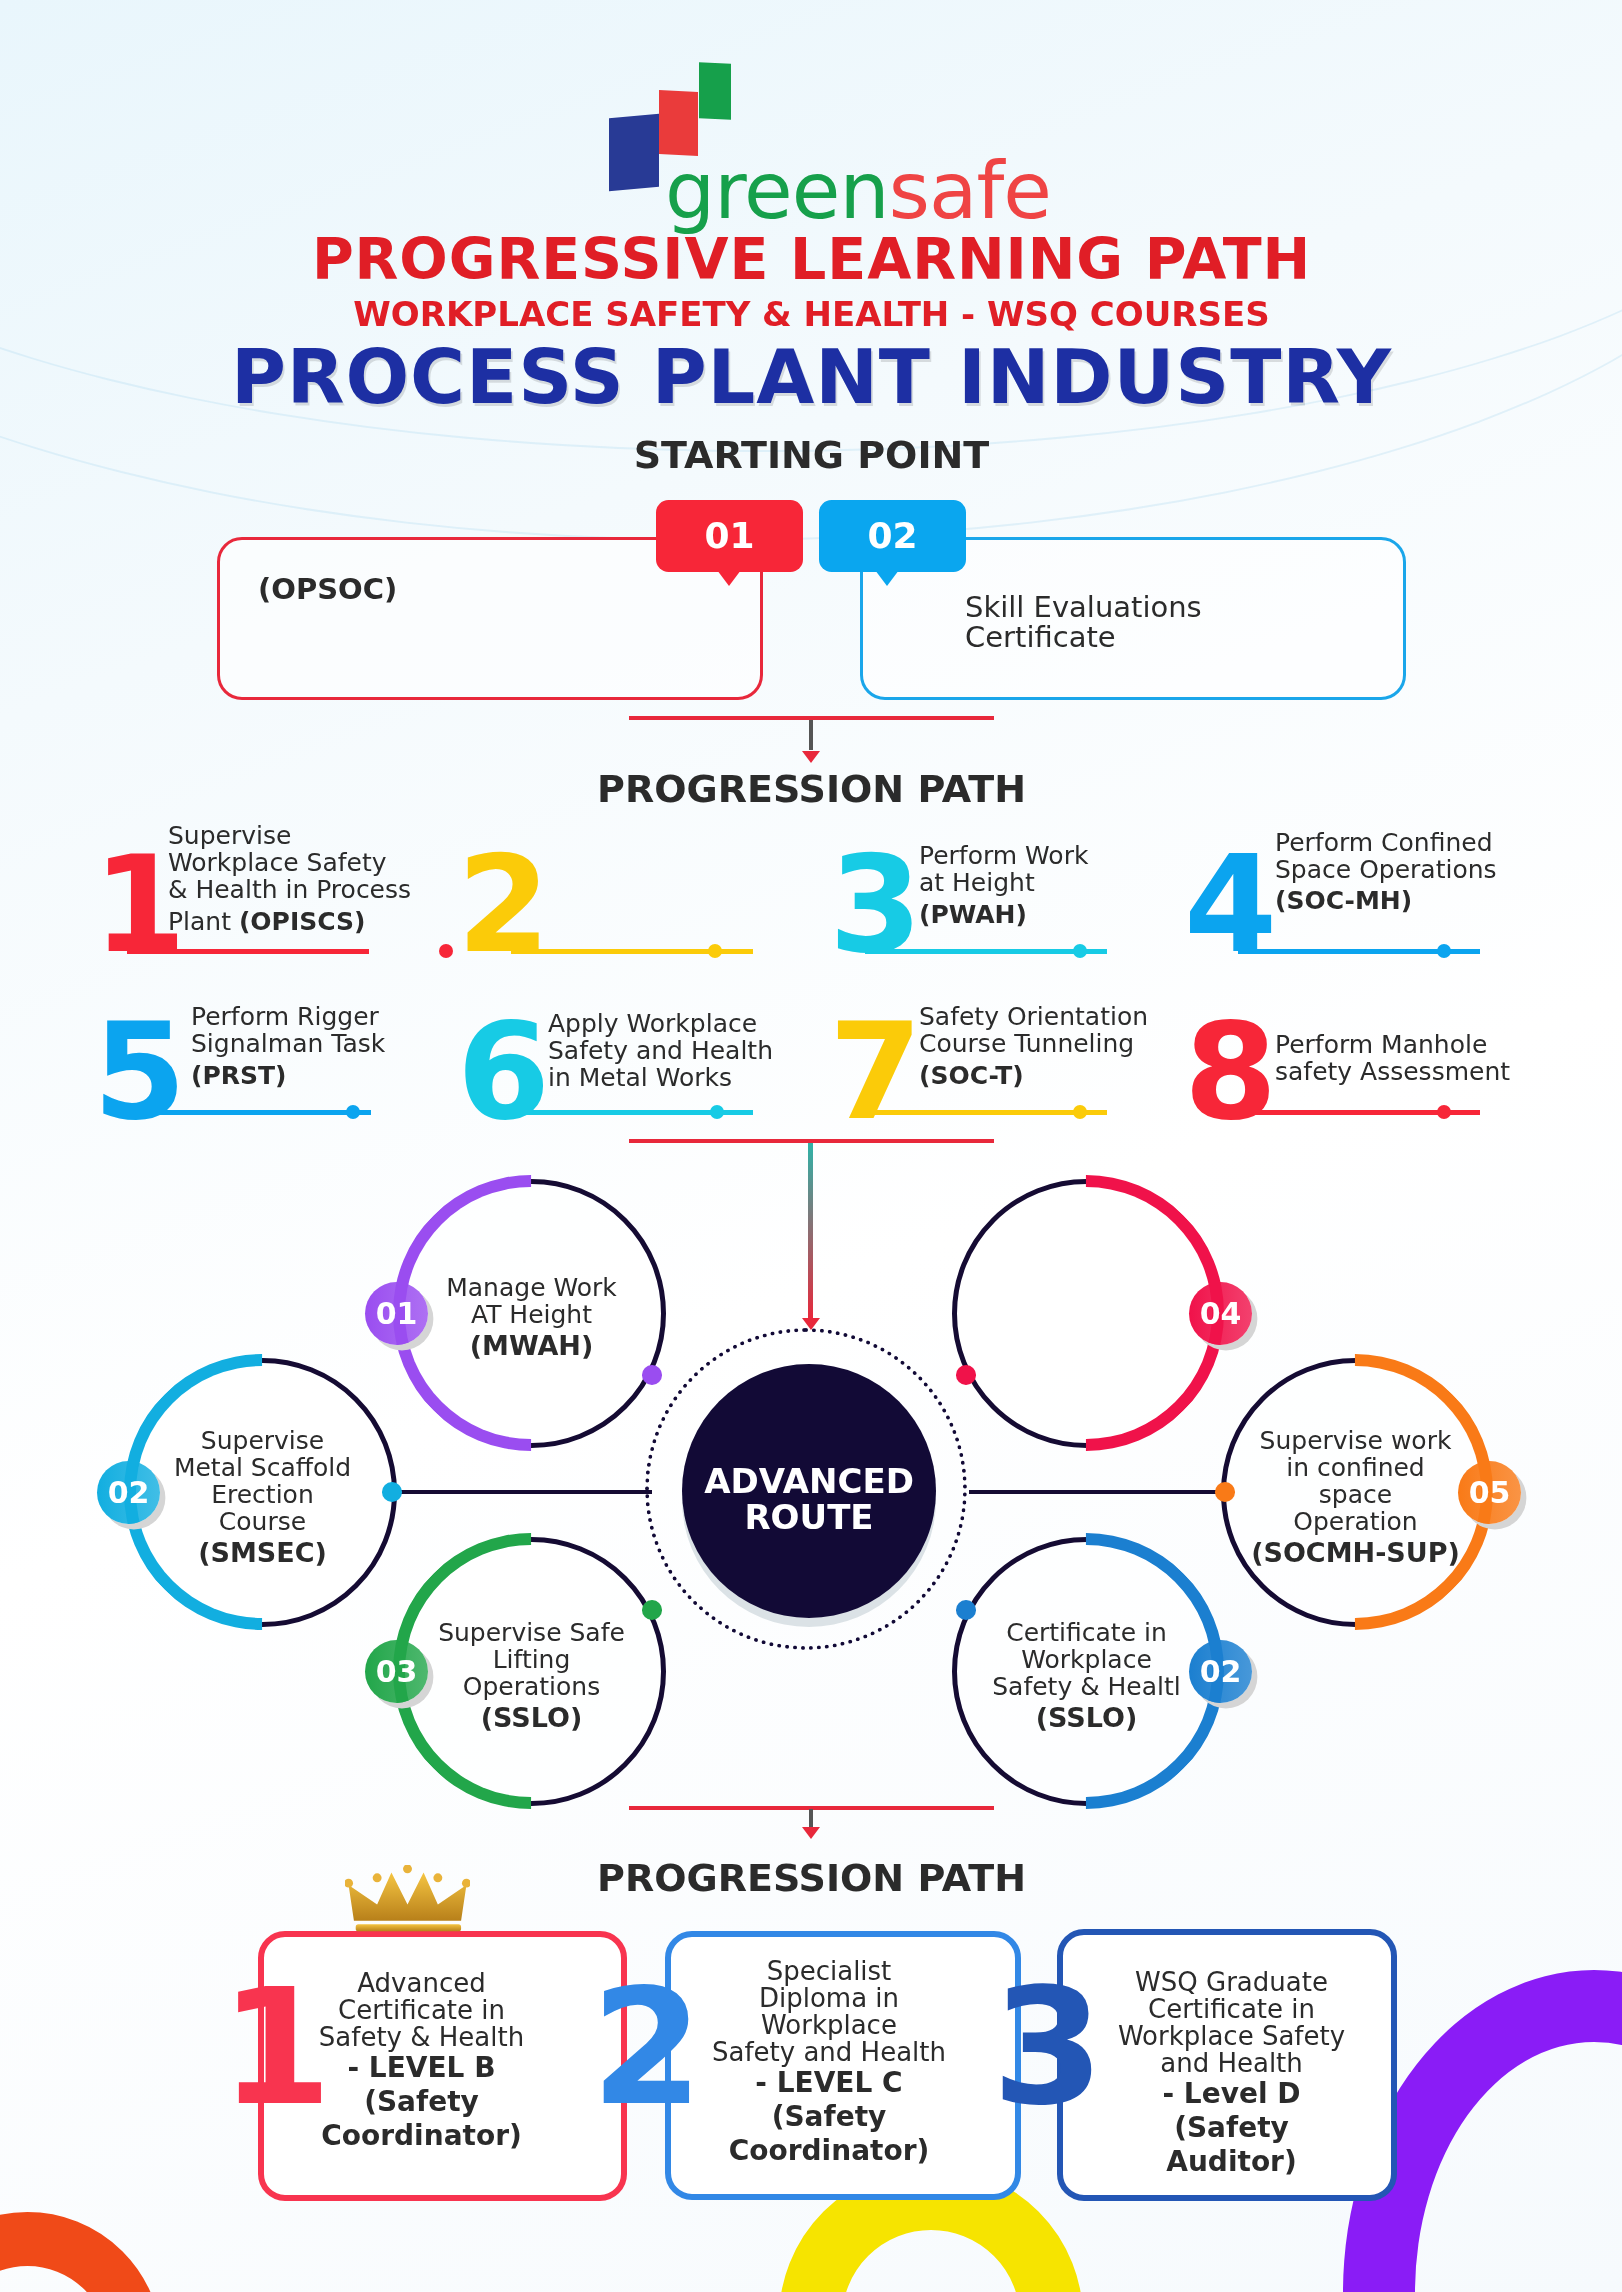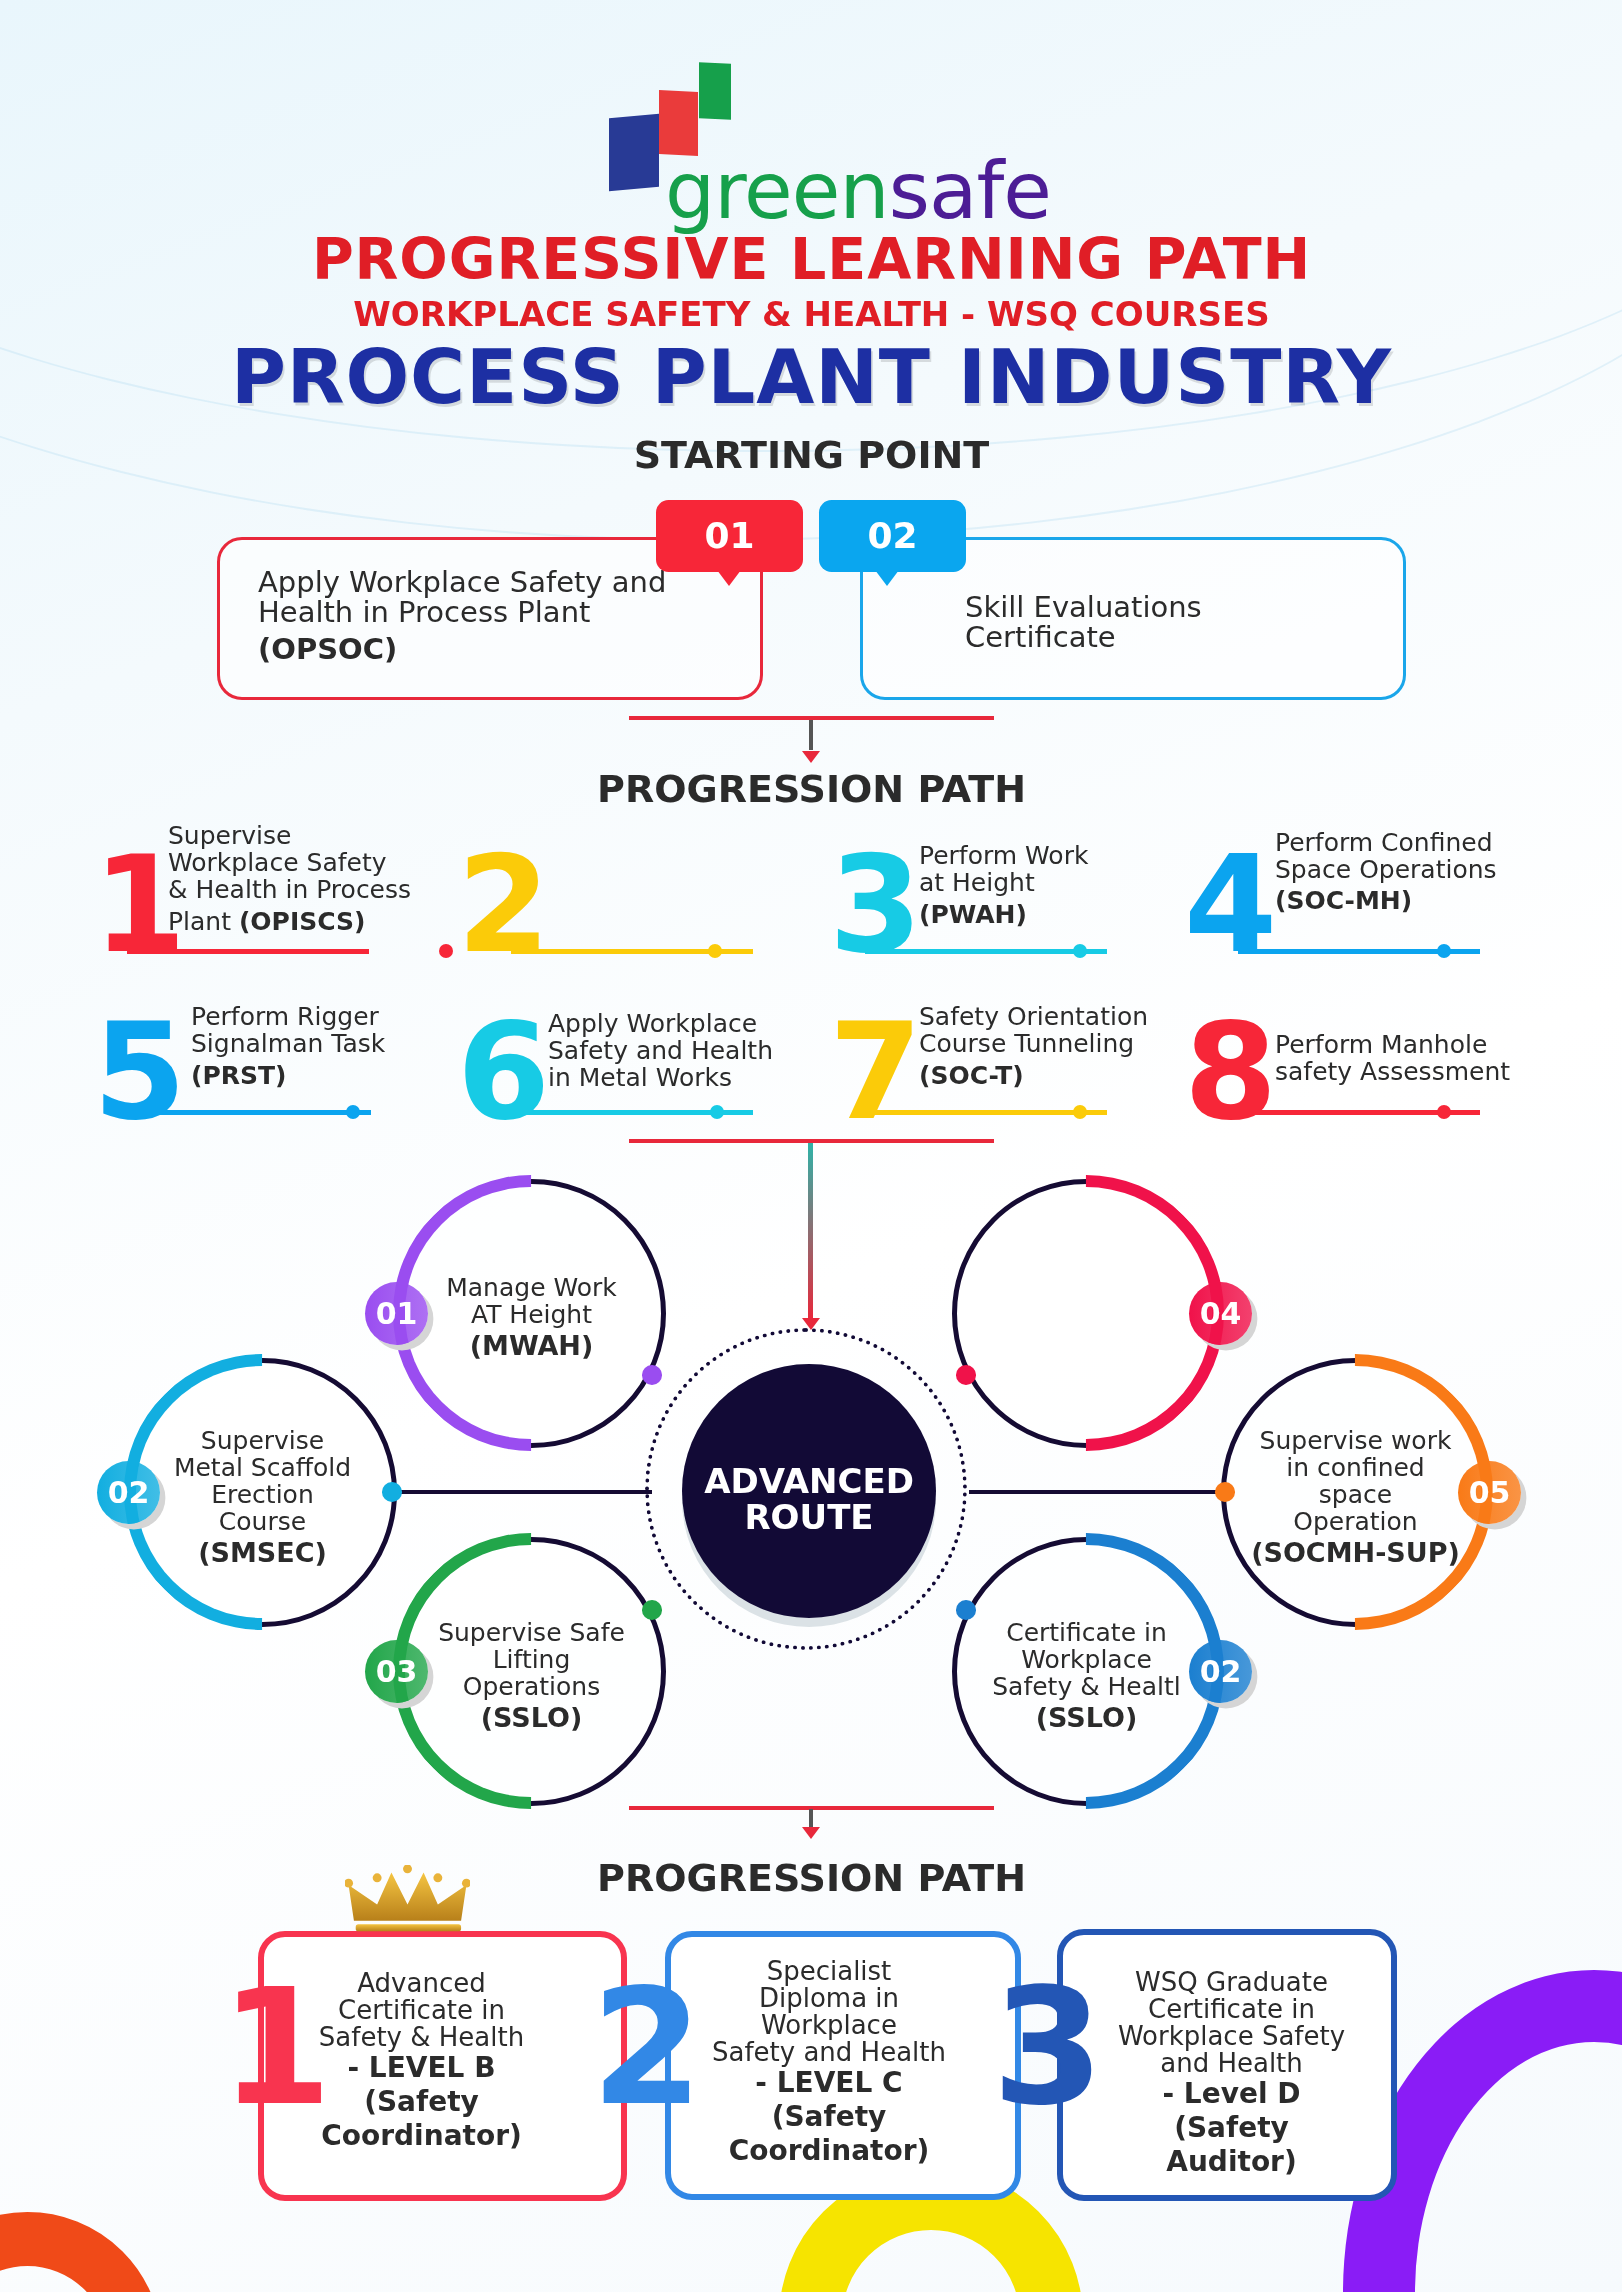--- a/index.html
+++ b/index.html
@@ -6,21 +6,21 @@
   body{width:1623px;height:2293px;position:relative;overflow:hidden;
        background:linear-gradient(160deg,#e9f6fc 0%,#f4fafd 25%,#ffffff 55%,#f6fafd 100%);
        font-family:"Liberation Sans",sans-serif;color:#2b2b2b;}
   .abs{position:absolute;}
   .bg-swoosh{position:absolute;border-radius:50%;border:2.7px solid rgba(180,220,240,.35);}
   
   .logo{left:609px;top:59px;width:430px;height:152px;}
   .logo .sq{position:absolute;}
   .logo-word{position:absolute;left:56px;top:86px;font-size:79px;letter-spacing:-0.9px;font-family:"DejaVu Sans",sans-serif;}
   .logo-green{color:#16a04b;}
-  .logo-red{color:#4c1d95;}
+  .logo-red{color:#ef4444;}
   
   .h-red{left:0;width:1623px;text-align:center;color:#e01e26;font-weight:900;}
   .h1{top:226px;font-size:57px;letter-spacing:0.9px;font-family:"DejaVu Sans",sans-serif;font-weight:bold;}
   .h2{top:294px;font-size:34px;font-family:"DejaVu Sans",sans-serif;font-weight:bold;}
   .h3{top:333px;left:0;width:1623px;text-align:center;color:#1d2fa3;font-size:75px;font-weight:bold;font-family:"DejaVu Sans",sans-serif;letter-spacing:0.9px;text-shadow:1.8px 2.7px 0 rgba(0,0,0,.12);}
   .section-title{left:0;width:1623px;text-align:center;font-weight:bold;color:#2b2b2b;font-family:"DejaVu Sans",sans-serif;font-size:38px;}
   
   .start-box{border:3.6px solid;border-radius:25px;box-sizing:border-box;background:rgba(255,255,255,.6);}
   .tag{position:absolute;width:147px;height:72px;border-radius:12.5px;color:#fff;font-weight:bold;font-size:36px;text-align:center;line-height:72px;font-family:"DejaVu Sans",sans-serif;}
   .tag:after{content:"";position:absolute;left:61px;top:70px;border-left:12.5px solid transparent;border-right:12.5px solid transparent;border-top:16px solid currentColor;}
@@ -73,21 +73,20 @@
 </div>
 
 <div class="abs h-red h1">PROGRESSIVE LEARNING PATH</div>
 <div class="abs h-red h2">WORKPLACE SAFETY &amp; HEALTH - WSQ COURSES</div>
 <div class="abs h3">PROCESS PLANT INDUSTRY</div>
 
 <div class="abs section-title" style="top:433px;">STARTING POINT</div>
 
 <div class="abs start-box" style="left:217px;top:537px;width:546px;height:163px;border-color:#e8283b;">
   <div class="box-text" style="left:38px;top:27px;">
-    <span style="display:block;width:430px;">Apply Workplace Safety and Health in Process Plant</span>
     <b>(OPSOC)</b>
   </div>
 </div>
 <div class="tag red" style="left:656px;top:500px;">01</div>
 
 <div class="abs start-box" style="left:860px;top:537px;width:546px;height:163px;border-color:#1aa6ea;">
   <div class="box-text" style="left:102px;top:52px;">
     <span style="display:block;width:269px;">Skill Evaluations Certificate</span>
   </div>
 </div>

